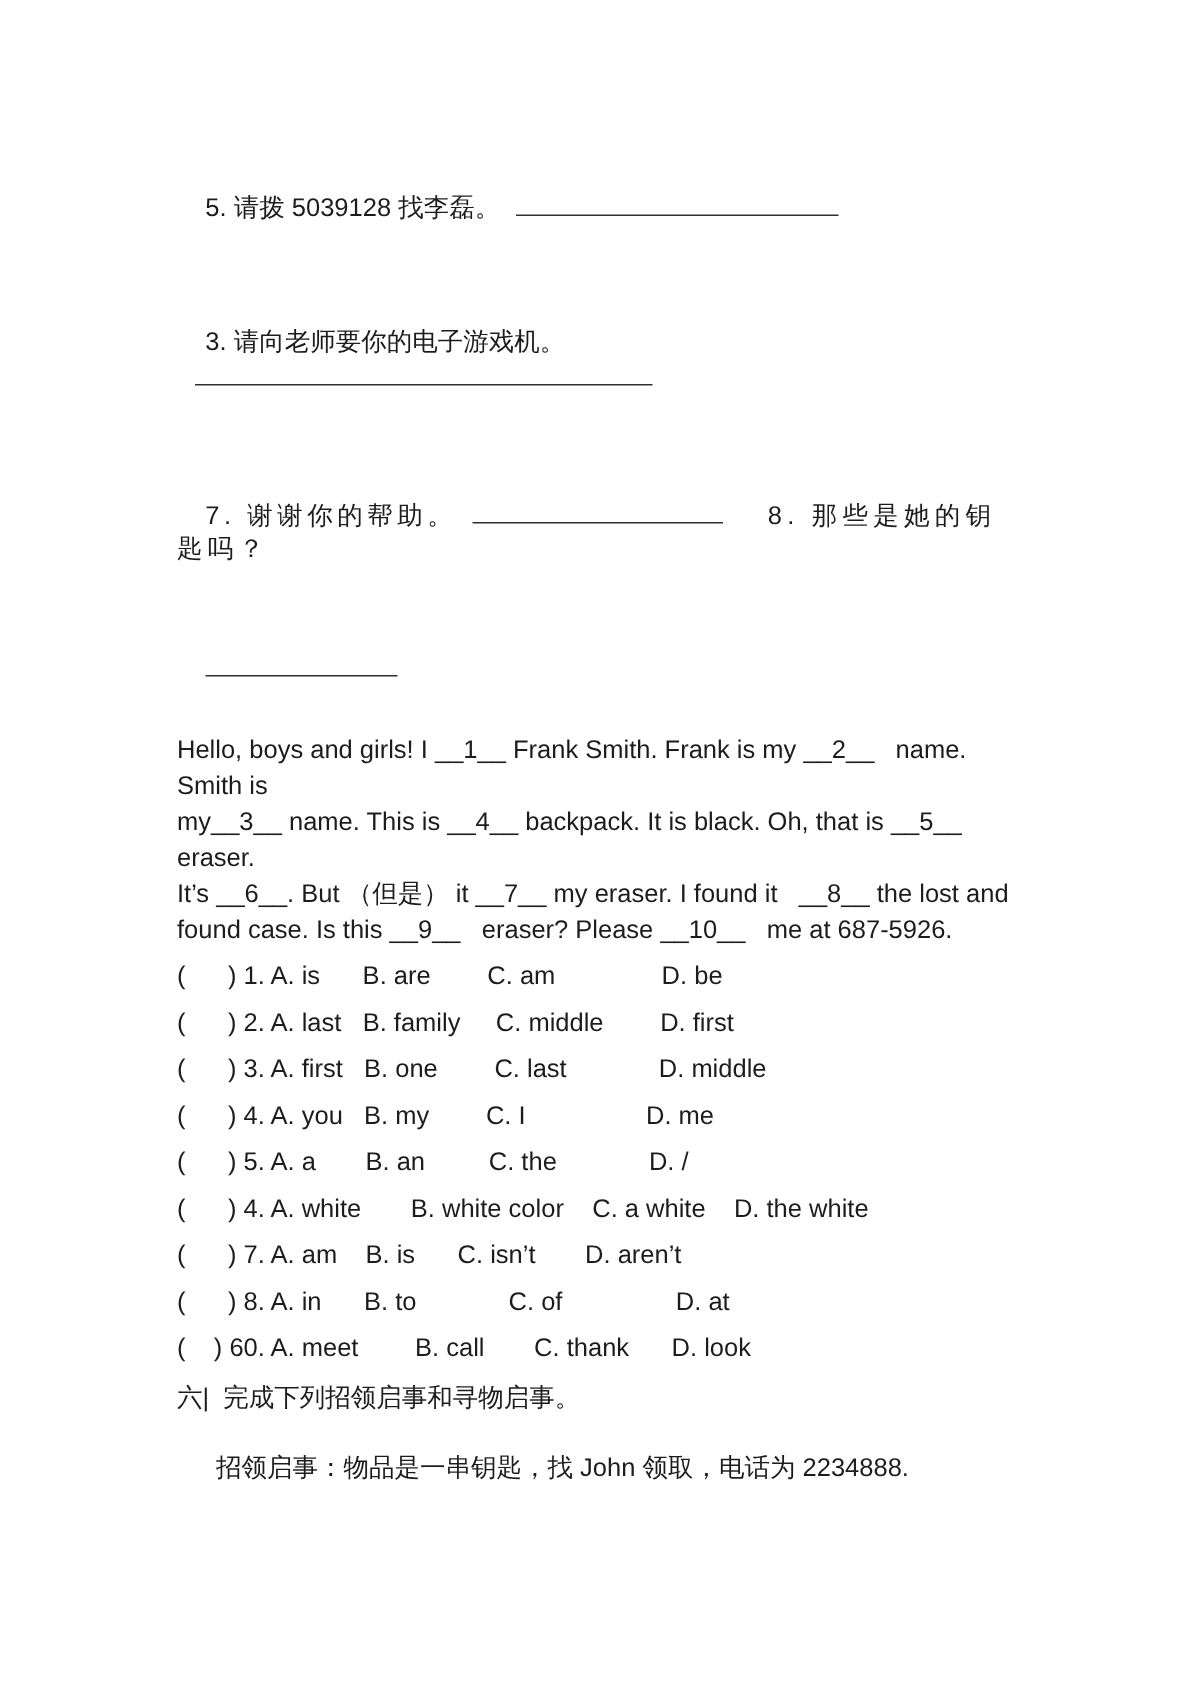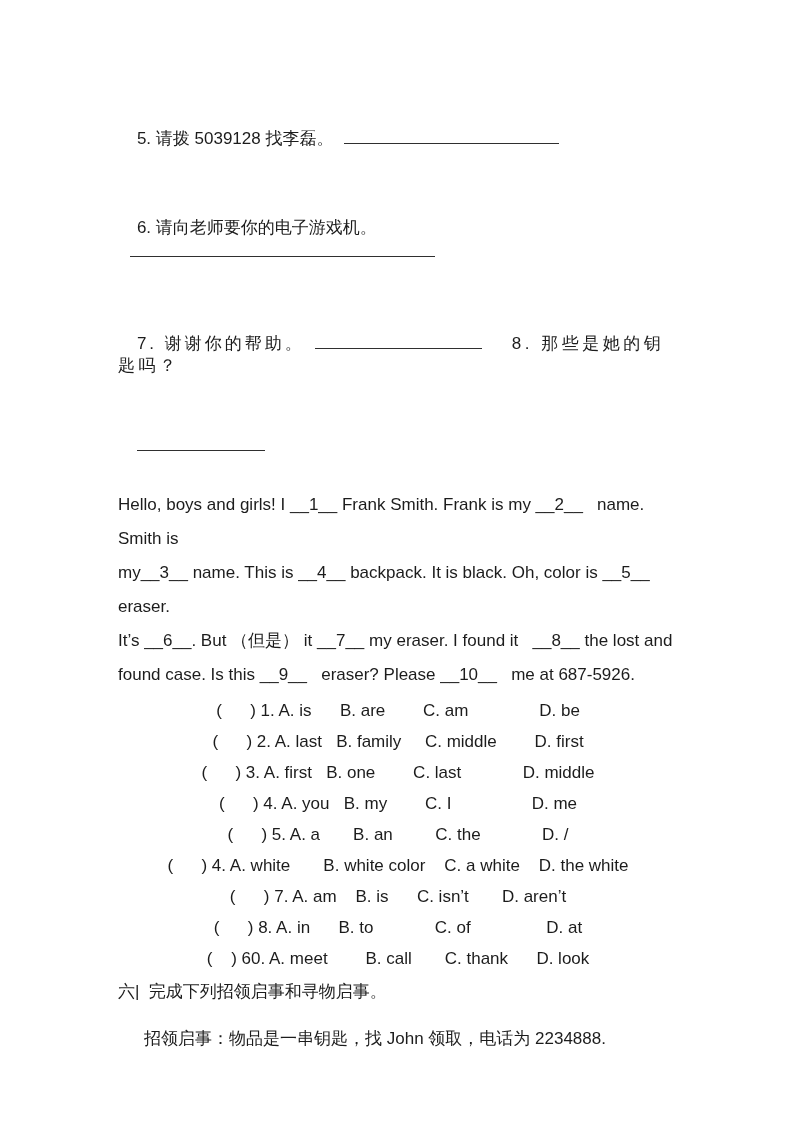--- a/index.html
+++ b/index.html
@@ -27,51 +27,51 @@
   .u305 { width: 305px; margin-left: 12px; }
   .u167 { width: 167px; margin-left: 10px; }
   .u128 { width: 128px; }
   .ls  { letter-spacing: 3px; }
   .ls8 { letter-spacing: 3.5px; margin-left: 30px; }
   #line5   { margin-top: 104px; }
   #line6   { margin-top: 23px; }
   #line78  { margin-top: 24px; }
   #ans8    { margin-top: 12px; }
   #h5      { margin-top: 19px; }
-  #passage { margin-top: 9px; line-height: 34px; }
+  #passage { margin-top: 9px; line-height: 24px; }
   #questions { margin-top: 3px; }
-  .qline   { line-height: 31px; white-space: pre-wrap; text-align: center; }
+  .qline   { line-height: 31px; white-space: pre-wrap; }
   #h6      { margin-top: 7px; }
   #noticeFound { margin-top: 25px; margin-left: 26px; }
 </style>
 </head>
 <body>
 
 <div class="page">
 
   <div class="line" id="line5">
     <span>5. 请拨 5039128 找李磊。</span><span class="ul u215"></span>
   </div>
 
   <div class="line" id="line6">
-    <span>6. 请向老师要你的电子游戏机。</span><span class="ul u305"></span>
+    <span>3. 请向老师要你的电子游戏机。</span><span class="ul u305"></span>
   </div>
 
   <div class="line" id="line78">
     <span class="ls">7. 谢谢你的帮助。</span><span class="ul u167"></span><span class="ls8">8. 那些是她的钥匙吗？</span>
   </div>
 
   <div class="line" id="ans8">
     <span class="ul u128"></span>
   </div>
 
 
   <div id="passage">
     <div class="line">Hello, boys and girls! I __1__ Frank Smith. Frank is my __2__   name. Smith is</div>
-    <div class="line">my__3__ name. This is __4__ backpack. It is black. Oh, color is __5__   eraser.</div>
+    <div class="line">my__3__ name. This is __4__ backpack. It is black. Oh, that is __5__   eraser.</div>
     <div class="line">It’s __6__. But （但是） it __7__ my eraser. I found it   __8__ the lost and</div>
     <div class="line">found case. Is this __9__   eraser? Please __10__   me at 687-5926.</div>
   </div>
 
   <div id="questions">
     <div class="qline">(      ) 1. A. is      B. are        C. am               D. be</div>
     <div class="qline">(      ) 2. A. last   B. family     C. middle        D. first</div>
     <div class="qline">(      ) 3. A. first   B. one        C. last             D. middle</div>
     <div class="qline">(      ) 4. A. you   B. my        C. I                 D. me</div>
     <div class="qline">(      ) 5. A. a       B. an         C. the             D. /</div>

